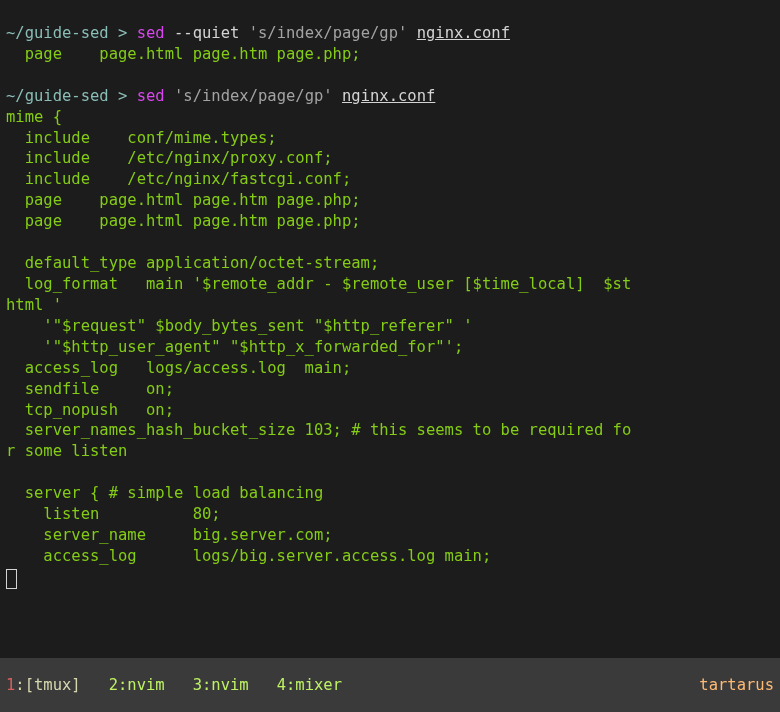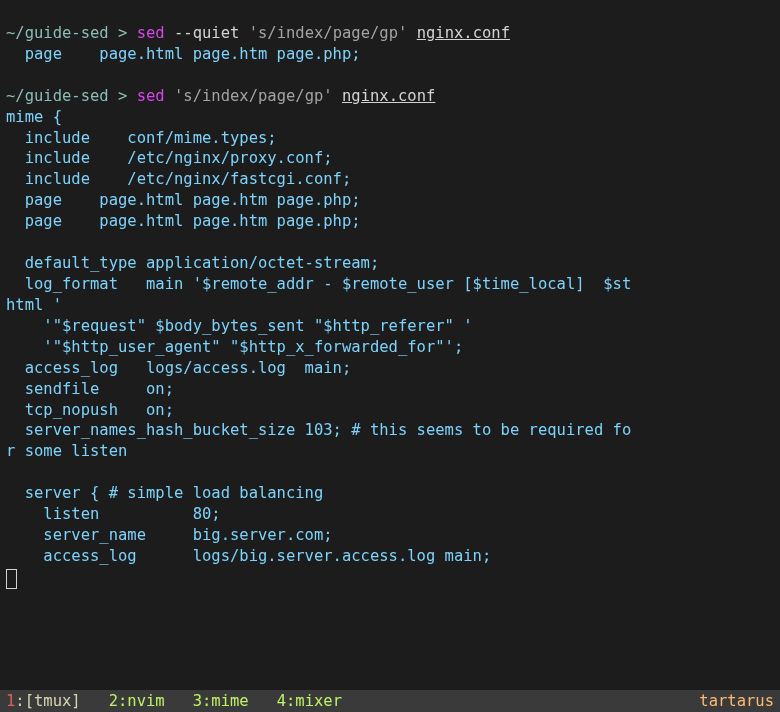--- a/index.html
+++ b/index.html
@@ -20,41 +20,41 @@
       white-space: pre;
       height: 688px;
       overflow: hidden;
     }
     .prompt-path { color: #8abeb7; }
     .prompt-sep { color: #8abeb7; }
     .cmd-name { color: #d946ef; font-weight: 500; }
     .flag { color: #d4d4d4; }
     .string { color: #a3a3a3; }
     .arg { color: #d4d4d4; text-decoration: underline; }
-    .output { color: #7dd3fc; }
+    .output { color: #84cc16; }
     .cursor {
       display: inline-block;
       width: 9px;
       height: 18px;
       border: 1px solid #d4d4d4;
       margin-top: 2px;
       vertical-align: text-bottom;
     }
     .statusbar {
       position: absolute;
       bottom: 0;
       left: 0;
       right: 0;
       height: 22px;
       background: #3a3a3a;
       color: #8a8a8a;
       font-size: 15.5px;
       display: flex;
       align-items: center;
-      padding: 0 6px;
+      padding: 16px 6px;
     }
     .statusbar .win-num { color: #d75f5f; }
     .statusbar .win-active { color: #d7d7af; font-weight: 500; }
     .statusbar .win-idle { color: #bef264; }
     .statusbar .right { margin-left: auto; color: #fdba74; }
     .sb-gap { display: inline-block; width: 28px; }
   </style>
 </head>
 <body>
 
@@ -86,17 +86,17 @@
 <span class="output">    server_name     big.server.com;</span>
 <span class="output">    access_log      logs/big.server.access.log main;</span>
 <span class="cursor"></span>
 </div>
 
 <div class="statusbar">
   <span><span class="win-num">1</span><span class="win-active">:[tmux]</span></span>
     <span class="sb-gap"></span>
     <span class="win-idle">2:nvim</span>
     <span class="sb-gap"></span>
-    <span class="win-idle">3:mime</span>
+    <span class="win-idle">3:nvim</span>
     <span class="sb-gap"></span>
     <span class="win-idle">4:mixer</span>
   <span class="right">tartarus</span>
 </div>
 
 </body></html>

